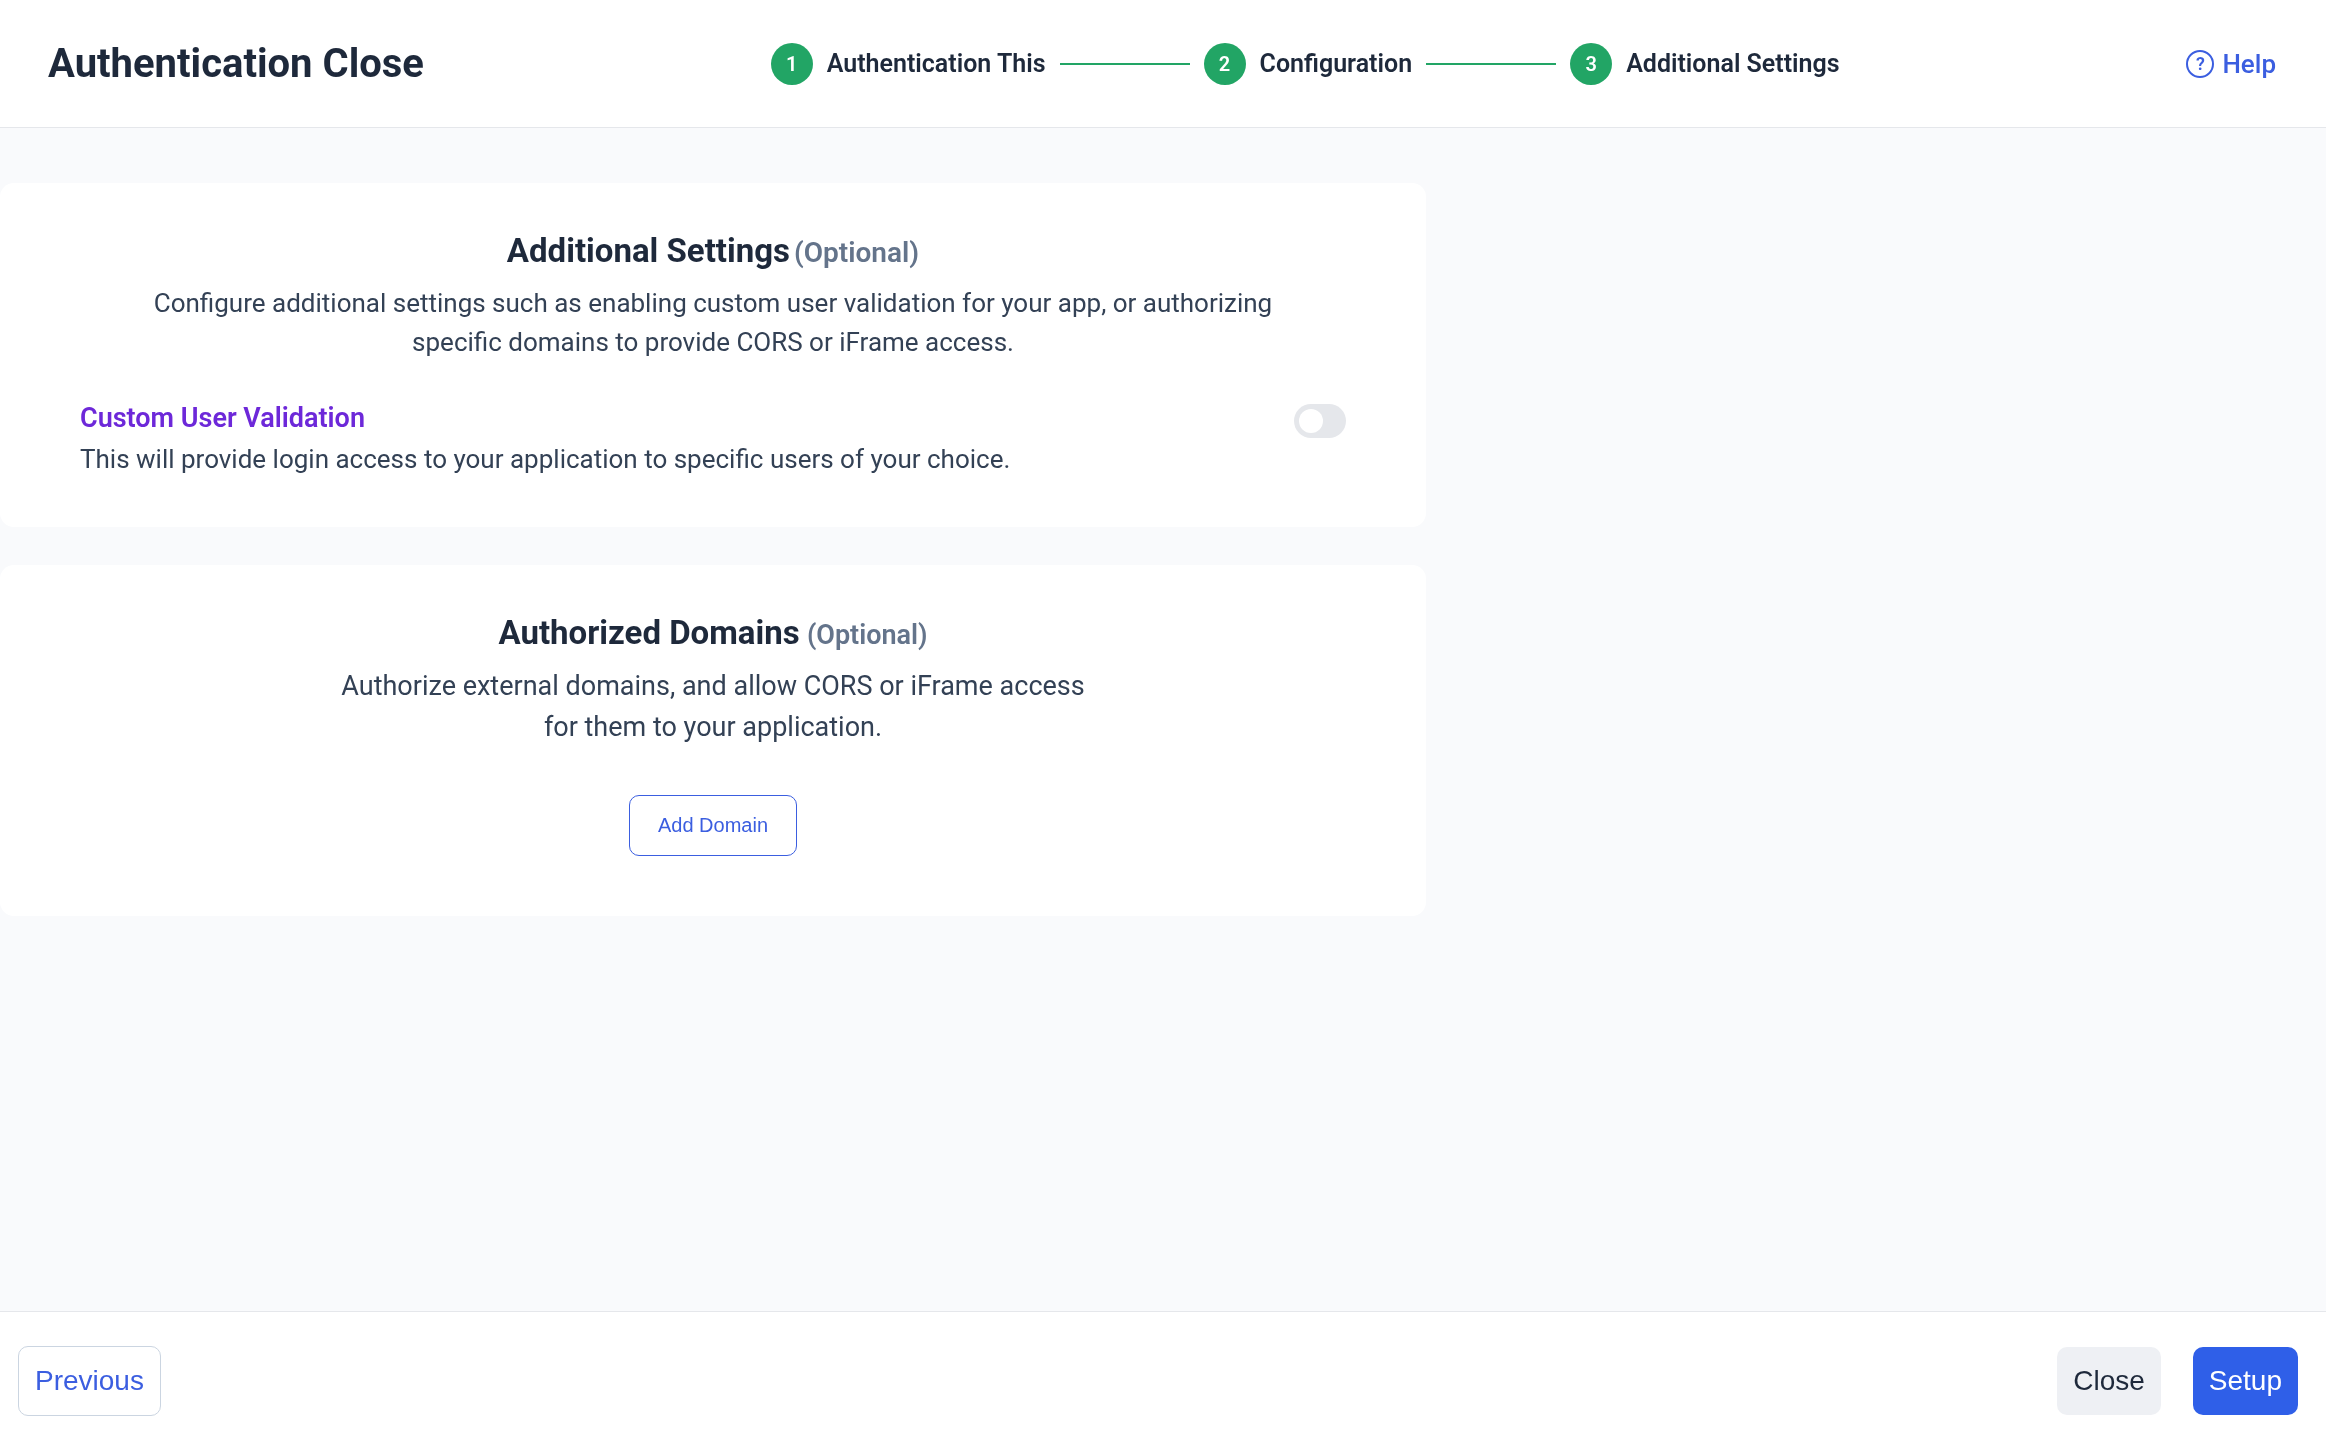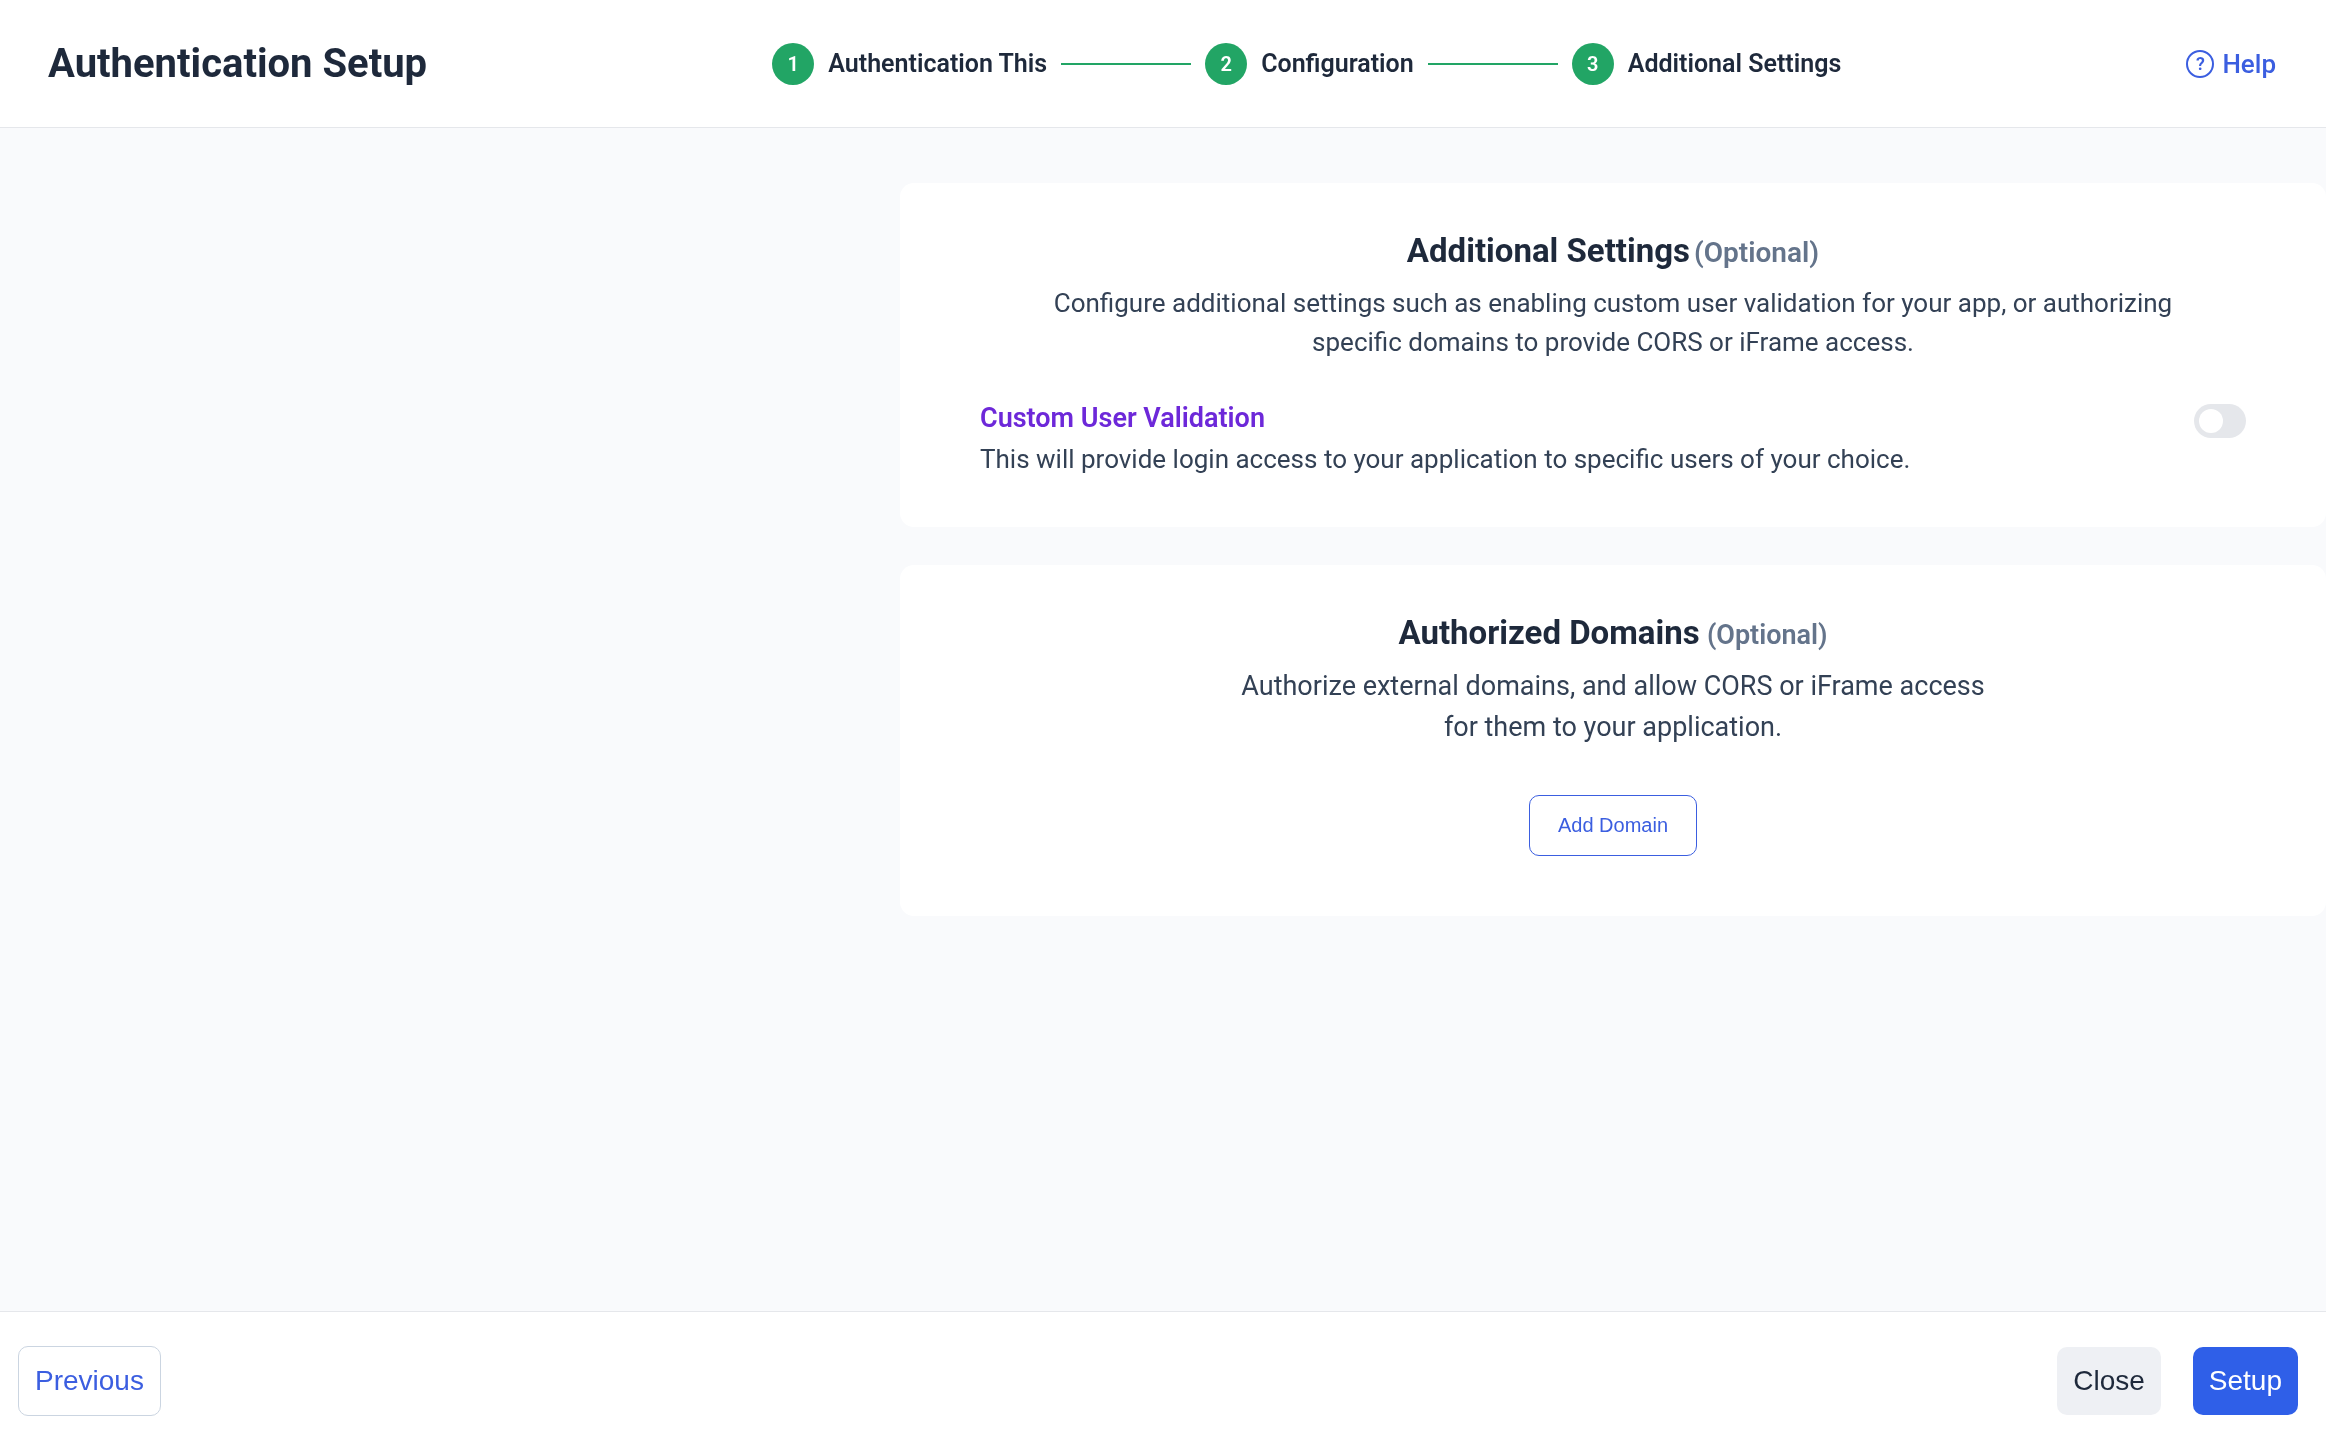--- a/index.html
+++ b/index.html
@@ -95,21 +95,21 @@
       font-size: 18px;
       font-weight: 600;
     }
     
     .content-area {
       flex: 1;
       background: #f9fafc;
       padding: 55px 0;
       display: flex;
       flex-direction: column;
-      align-items: flex-end;
+      align-items: flex-start;
       gap: 38px;
       overflow-y: auto;
     }
     
     .card {
       background: #ffffff;
       border-radius: 14px;
       width: 1426px;
       padding: 48px 80px;
     }
@@ -260,21 +260,21 @@
     
     .btn-primary {
       background: #2f5fe8;
       color: #ffffff;
     }
   </style>
 </head>
 <body>
 
 <div class="header">
-  <h1 class="page-title">Authentication Setup</h1>
+  <h1 class="page-title">Authentication Close</h1>
 
   <div class="stepper">
     <div class="step">
       <div class="step-circle">1</div>
       <div class="step-label">Authentication This</div>
     </div>
     <div class="step-line"></div>
     <div class="step">
       <div class="step-circle">2</div>
       <div class="step-label">Configuration</div>

